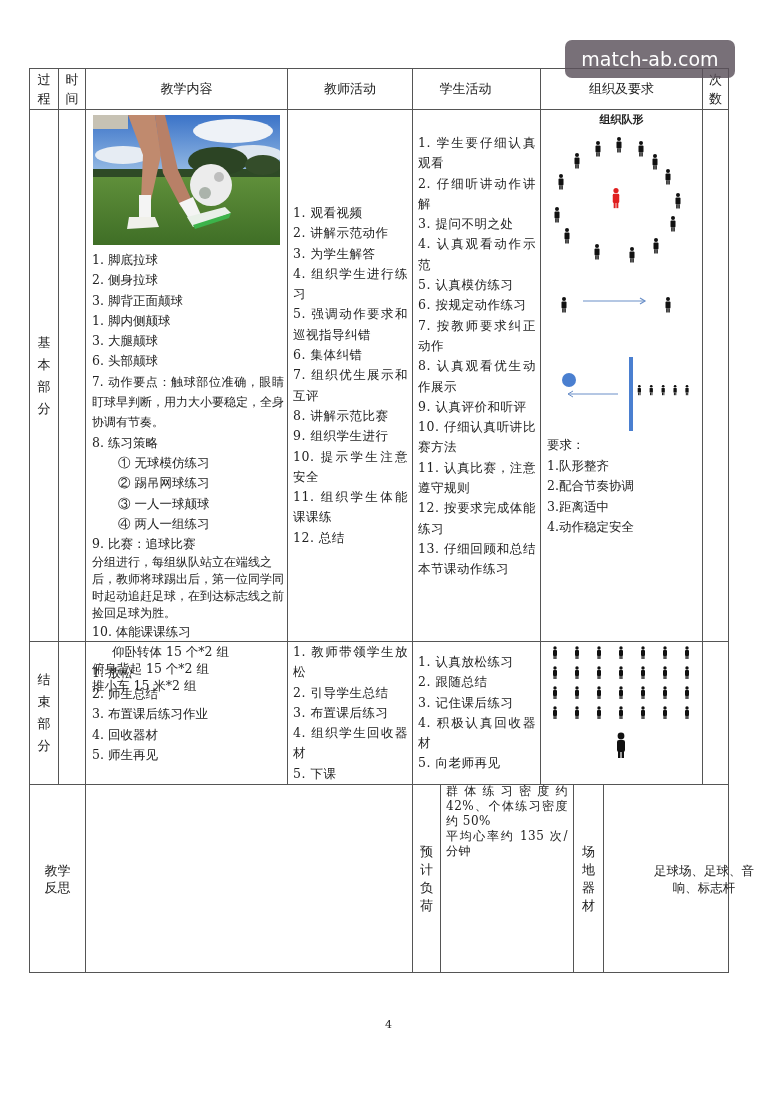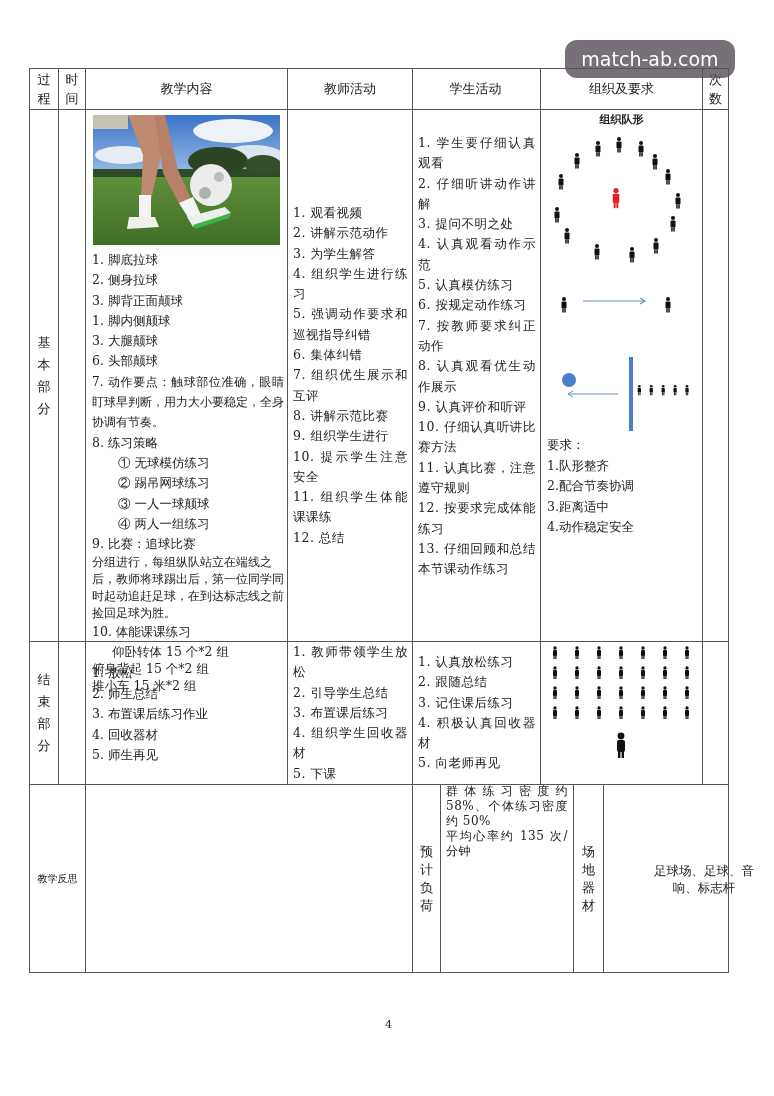--- a/index.html
+++ b/index.html
@@ -8,21 +8,21 @@
   .abs { position:absolute; box-sizing:border-box; }
   .line-h { position:absolute; height:1px; background:#555; }
   .line-v { position:absolute; width:1px; background:#555; }
   .hdr { position:absolute; display:flex; align-items:center; justify-content:center; text-align:center; font-size:13px; line-height:20px; }
   .vert { position:absolute; display:flex; flex-direction:column; align-items:center; justify-content:center; font-size:13px; line-height:22px; }
   .list { position:absolute; font-size:12.5px; line-height:20.3px; }
   .list div { white-space:normal; }
   .just { text-align:justify; text-align-last:left; letter-spacing:0.5px; }
   .sub { padding-left:26px; }
   .watermark { position:absolute; left:565px; top:40px; width:170px; height:38px; background:rgba(90,80,90,0.82);
-               border-radius:12px; color:#fff; font-family:"DejaVu Sans", sans-serif; font-size:19px;
+               border-radius:7px; color:#fff; font-family:"DejaVu Sans", sans-serif; font-size:19px;
                display:flex; align-items:center; justify-content:center; }
   .pagenum { position:absolute; left:385px; top:1018px; font-size:11px; }
   .photo { position:absolute; left:93px; top:115px; width:187px; height:130px; overflow:hidden; }
 </style>
 </head>
 <body>
 
 <div>
 
   <div class="line-h" style="left:29px; top:68px; width:699px;"></div>
@@ -49,21 +49,21 @@
 </div>
 <div class="hdr" style="left:59px; top:69px; width:26px; height:40px;">
   <span style="width:14px; word-break:break-all; line-height:19px;">时间</span>
 </div>
 <div class="hdr" style="left:86px; top:69px; width:201px; height:40px;align-items:center;">
   <span>教学内容</span>
 </div>
 <div class="hdr" style="left:288px; top:69px; width:124px; height:40px;">
   <span>教师活动</span>
 </div>
-<div class="hdr" style="left:412px; top:69px; width:127px; height:40px;justify-content:center;">
+<div class="hdr" style="left:402px; top:69px; width:127px; height:40px;justify-content:center;">
   <span>学生活动</span>
 </div>
 <div class="hdr" style="left:541px; top:69px; width:161px; height:40px;">
   <span>组织及要求</span>
 </div>
 <div class="hdr" style="left:703px; top:69px; width:25px; height:40px;">
   <span style="width:14px; word-break:break-all; line-height:19px;">次数</span>
 </div>
 
 <div class="vert" style="left:30px; top:110px; width:28px; height:531px;">
@@ -286,34 +286,34 @@
       <use href="#q" x="80" y="70"></use>
       <use href="#q" x="102" y="70"></use>
       <use href="#q" x="124" y="70"></use>
       <use href="#q" x="146" y="70"></use>
     <g transform="translate(80 102) scale(2)">
         <use href="#q" x="0" y="0"></use>
       </g>
   </g>
 </svg>
 
-<div class="abs" style="left:30px; top:785px; width:55px; height:187px; display:flex; flex-direction:row; align-items:center; justify-content:center; font-size:10px; line-height:17px;">
+<div class="abs" style="left:30px; top:785px; width:55px; height:187px; display:flex; flex-direction:column; align-items:center; justify-content:center; font-size:13px; line-height:17px;">
   <span>教学</span>
   <span>反思</span>
 </div>
 <div class="abs" style="left:86px; top:785px; width:326px; height:187px;"></div>
 
 <div class="vert" style="left:413px; top:785px; width:27px; height:187px; font-size:13px; line-height:18px;">
   <span>预</span>
   <span>计</span>
   <span>负</span>
   <span>荷</span>
 </div>
 <div class="list just" style="left:446px; top:784px; width:122px; line-height:15px; font-size:12px;">
-  <div>群体练习密度约 58%、个体练习密度约 50%</div>
+  <div>群体练习密度约 42%、个体练习密度约 50%</div>
   <div>平均心率约 135 次/分钟</div>
 </div>
 
 <div class="vert" style="left:574px; top:785px; width:29px; height:187px; font-size:13px; line-height:18px;">
   <span>场</span>
   <span>地</span>
   <span>器</span>
   <span>材</span>
 </div>
 <div class="abs" style="left:608px; top:862px; width:116px; text-align:center; font-size:12.5px; line-height:17px;margin-left:38px;">足球场、足球、音响、标志杆</div>

